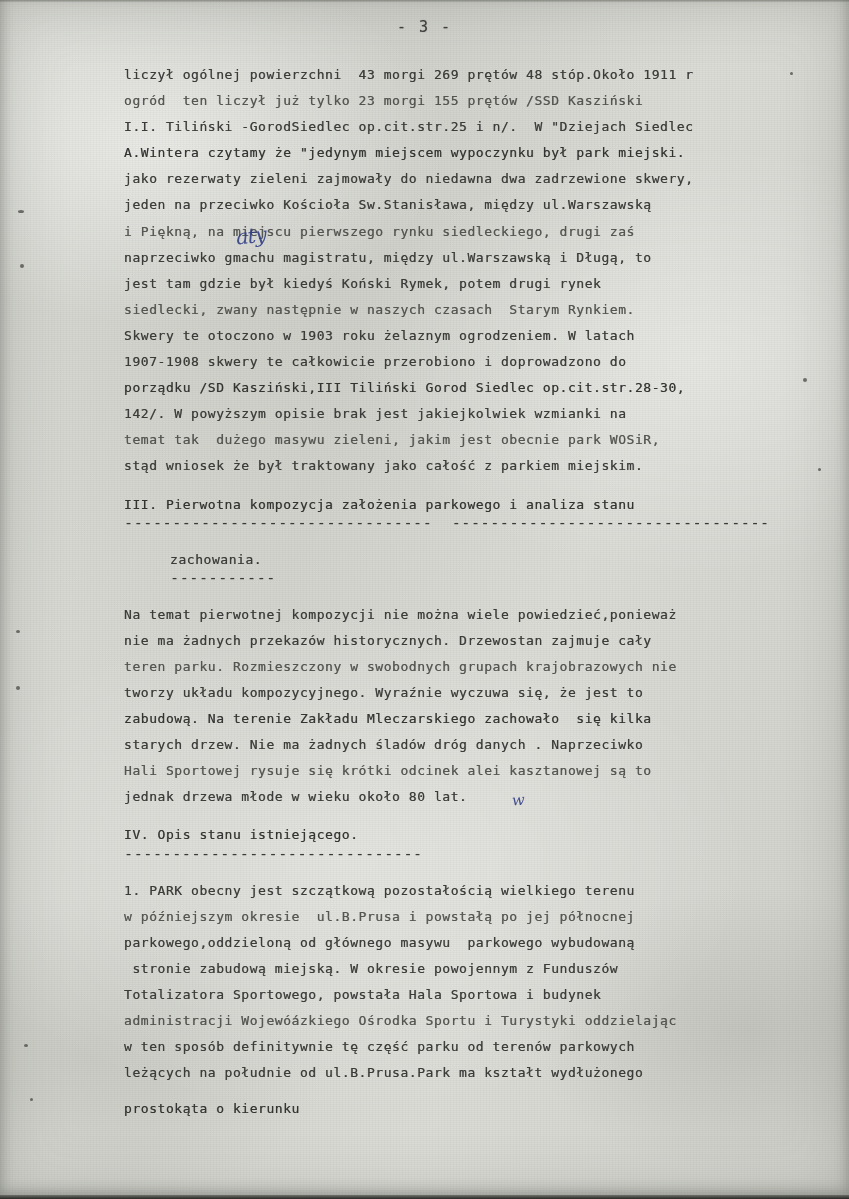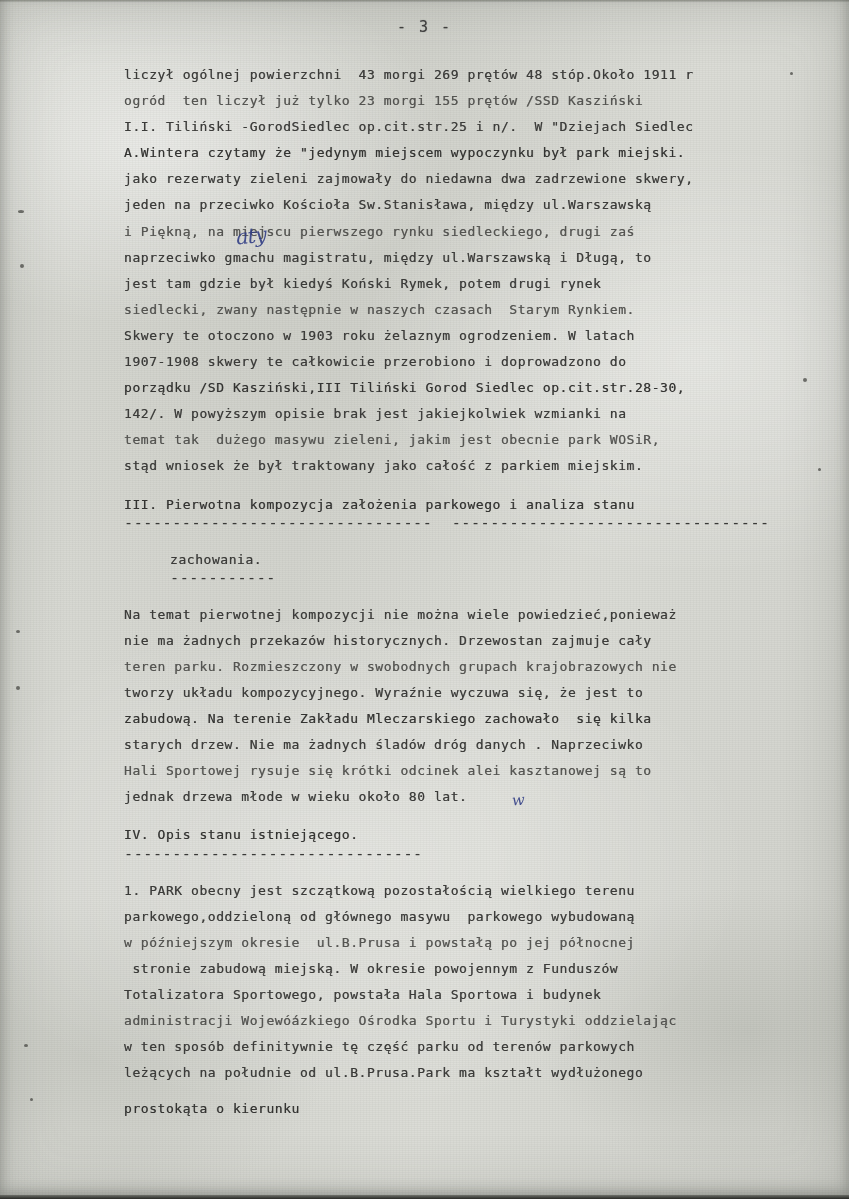--- a/index.html
+++ b/index.html
@@ -193,22 +193,22 @@
     <div class="line indent-2">jednak drzewa młode w wieku około 80 lat.</div>
 
     <div style="height:12px"></div>
 
     <div class="line indent-2 strong">IV. Opis stanu istniejącego.</div>
     <div class="rule indent-2">-------------------------------</div>
 
     <div style="height:14px"></div>
 
     <div class="line indent-2">1. PARK obecny jest szczątkową pozostałością wielkiego terenu</div>
+    <div class="line indent-2 fade">w późniejszym okresie  ul.B.Prusa i powstałą po jej północnej</div>
     <div class="line indent-2">parkowego,oddzieloną od głównego masywu  parkowego wybudowaną</div>
-    <div class="line indent-2 fade">w późniejszym okresie  ul.B.Prusa i powstałą po jej północnej</div>
     <div class="line indent-2"> stronie zabudową miejską. W okresie powojennym z Funduszów</div>
     <div class="line indent-2">Totalizatora Sportowego, powstała Hala Sportowa i budynek</div>
     <div class="line indent-2 fade">administracji Wojewóázkiego Ośrodka Sportu i Turystyki oddzielając</div>
     <div class="line indent-2">w ten sposób definitywnie tę część parku od terenów parkowych</div>
     <div class="line indent-2">leżących na południe od ul.B.Prusa.Park ma kształt wydłużonego</div>
 
     <div style="height:10px"></div>
 
     <div class="line indent-2 strong">prostokąta o kierunku</div>
 

